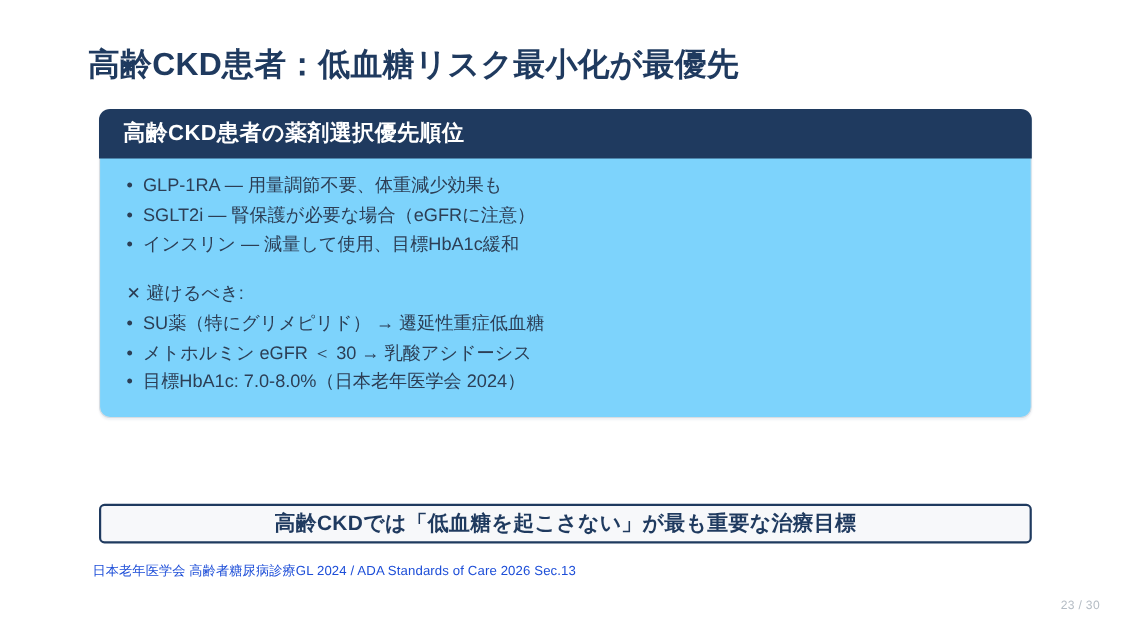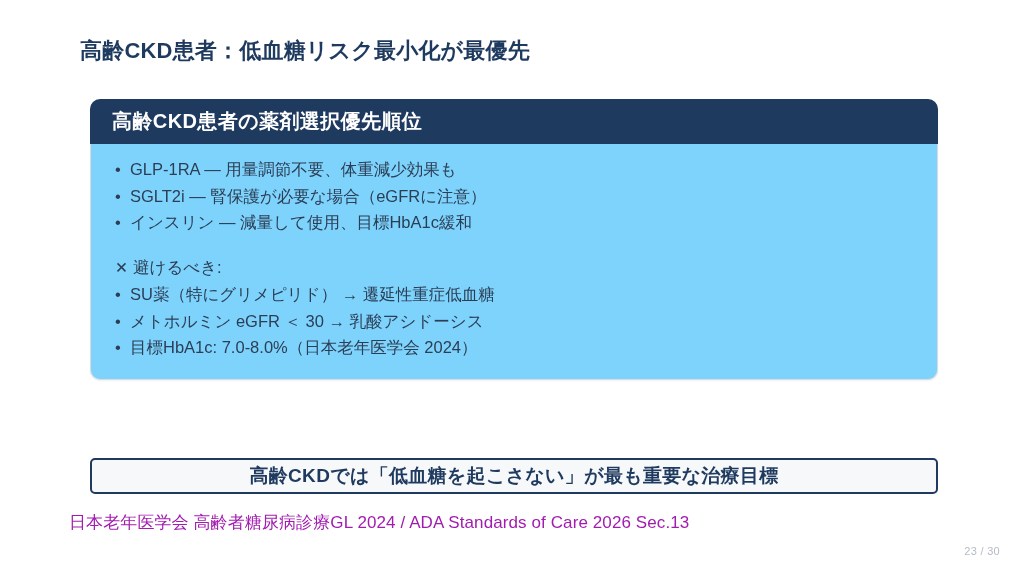--- a/index.html
+++ b/index.html
@@ -24,21 +24,21 @@
     height: 576px;
     background: #ffffff;
   }
 
   
   .slide-title {
     position: absolute;
     left: 80px;
     top: 22px;
     width: 880px;
-    font-size: 22px;
+    font-size: 29px;
     font-weight: bold;
     letter-spacing: 0.2px;
     color: #1f3a5f;
     line-height: 1.25;
     white-space: nowrap;
   }
 
   
   .card {
     position: absolute;
@@ -129,24 +129,24 @@
     color: #1f3a5f;
     font-size: 19px;
     font-weight: bold;
     letter-spacing: 0.3px;
     white-space: nowrap;
   }
 
   
   .footer-source {
     position: absolute;
-    left: 69px;
+    left: 84px;
     top: 511px;
-    font-size: 17px;
-    color: #a21caf;
+    font-size: 12px;
+    color: #1d4ed8;
     white-space: nowrap;
     letter-spacing: 0.1px;
   }
 
   .page-number {
     position: absolute;
     right: 24px;
     top: 545px;
     font-size: 11px;
     color: #b4bcc4;

